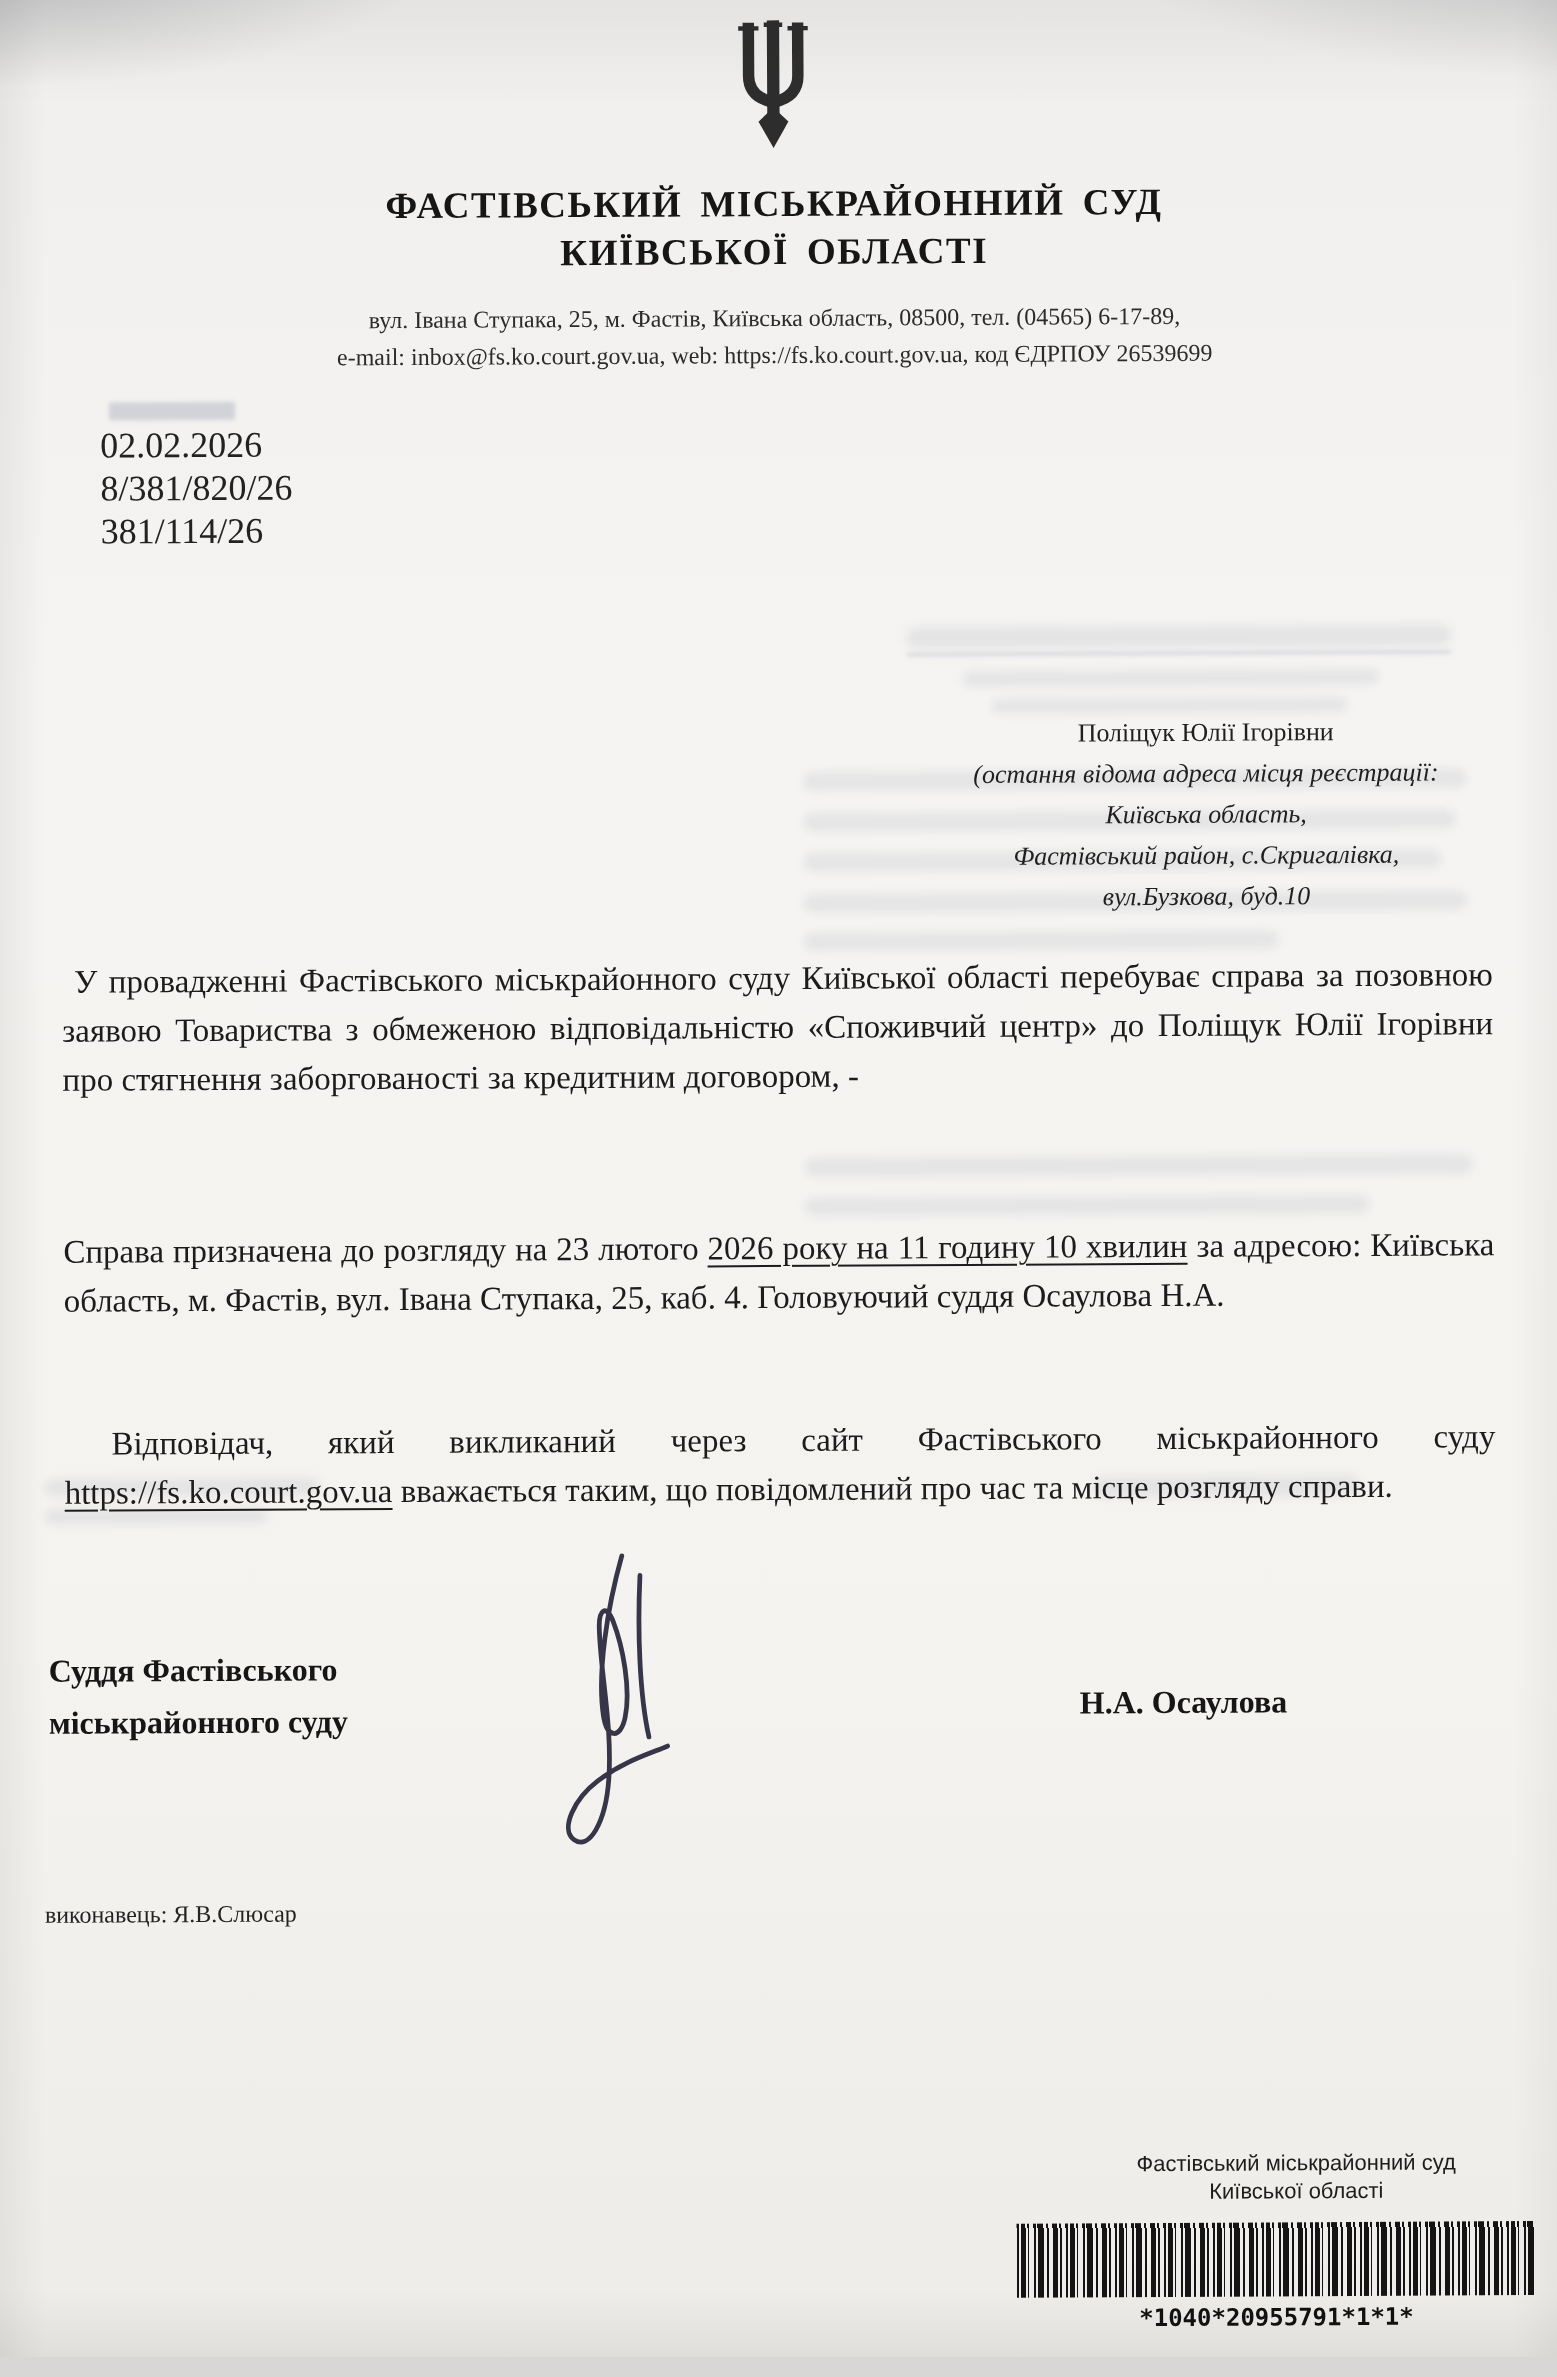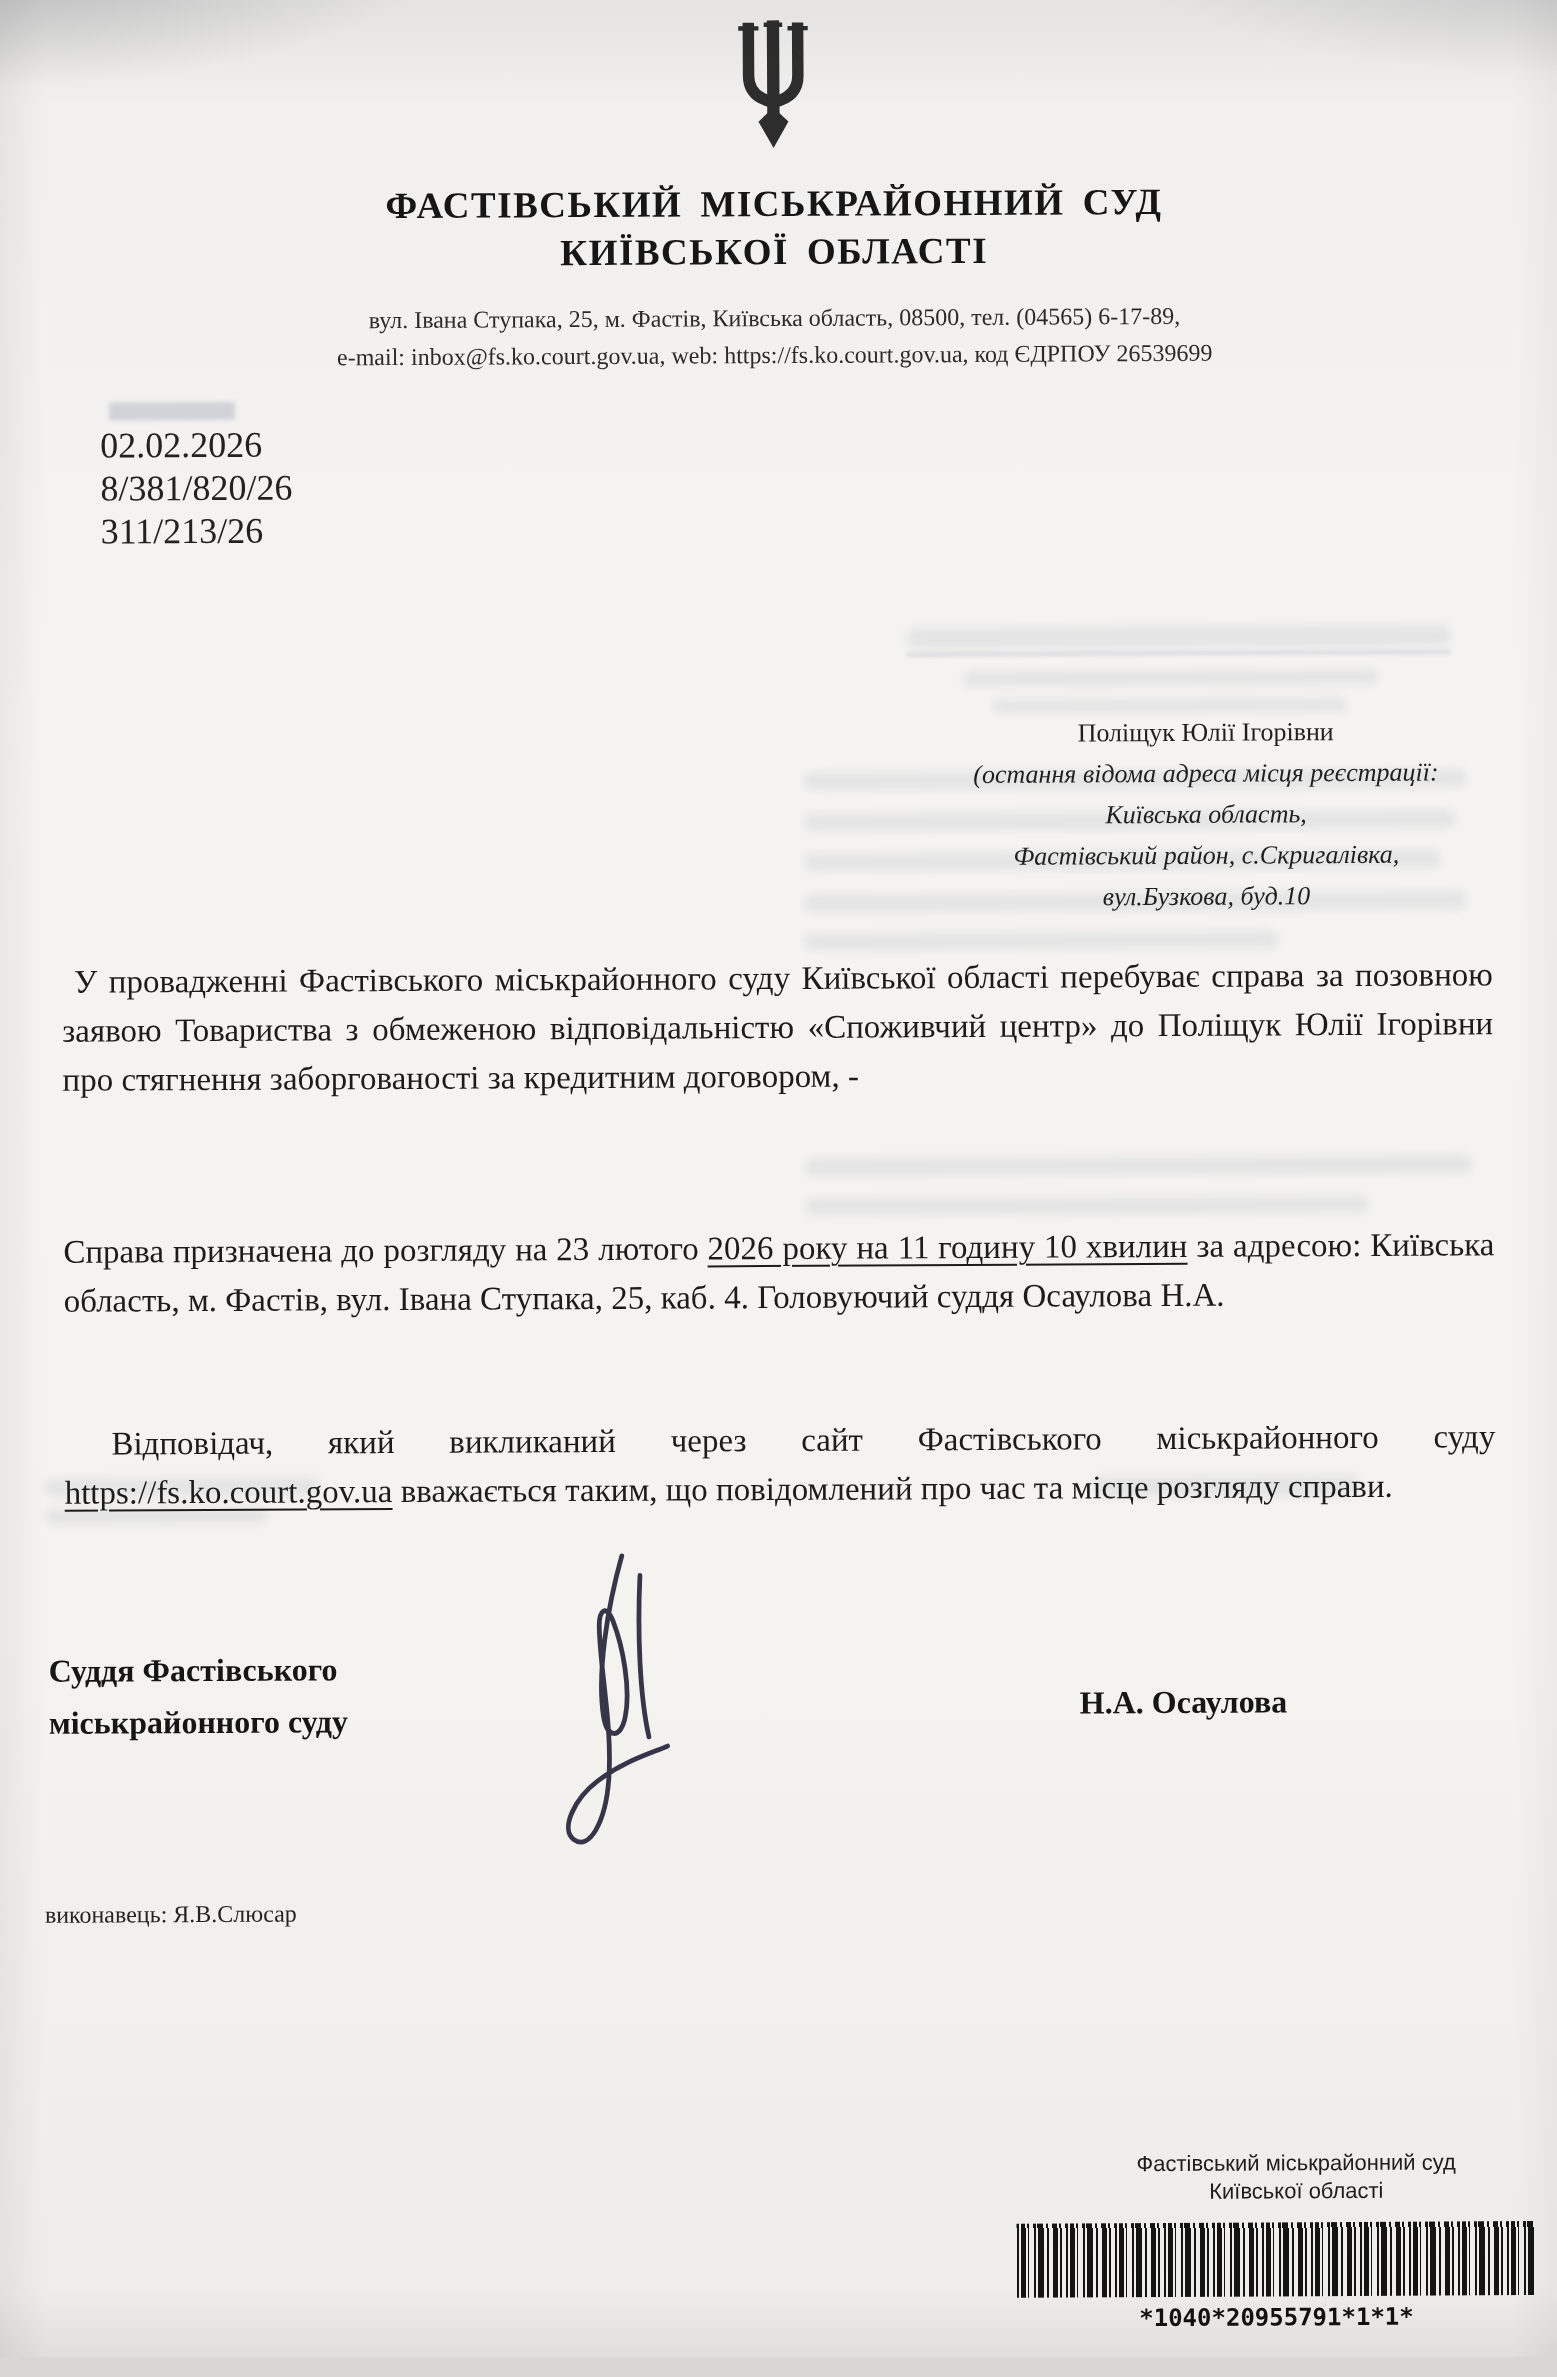--- a/index.html
+++ b/index.html
@@ -124,21 +124,21 @@
       </svg>
       <div class="court-name">ФАСТІВСЬКИЙ МІСЬКРАЙОННИЙ СУД</div>
       <div class="court-name court-name2">КИЇВСЬКОЇ ОБЛАСТІ</div>
       <div class="hdr-addr">вул. Івана Ступака, 25, м. Фастів, Київська область, 08500, тел. (04565) 6-17-89,</div>
       <div class="hdr-contact">e-mail: inbox@fs.ko.court.gov.ua, web: https://fs.ko.court.gov.ua, код ЄДРПОУ 26539699</div>
     </div>
 
     <div class="meta">
       <div>02.02.2026</div>
       <div>8/381/820/26</div>
-      <div>311/213/26</div>
+      <div>381/114/26</div>
     </div>
 
     <div class="recipient">
       <div>Поліщук Юлії Ігорівни</div>
       <div class="it">(остання відома адреса місця реєстрації:</div>
       <div class="it">Київська область,</div>
       <div class="it">Фастівський район, с.Скригалівка,</div>
       <div class="it">вул.Бузкова, буд.10</div>
     </div>
 

